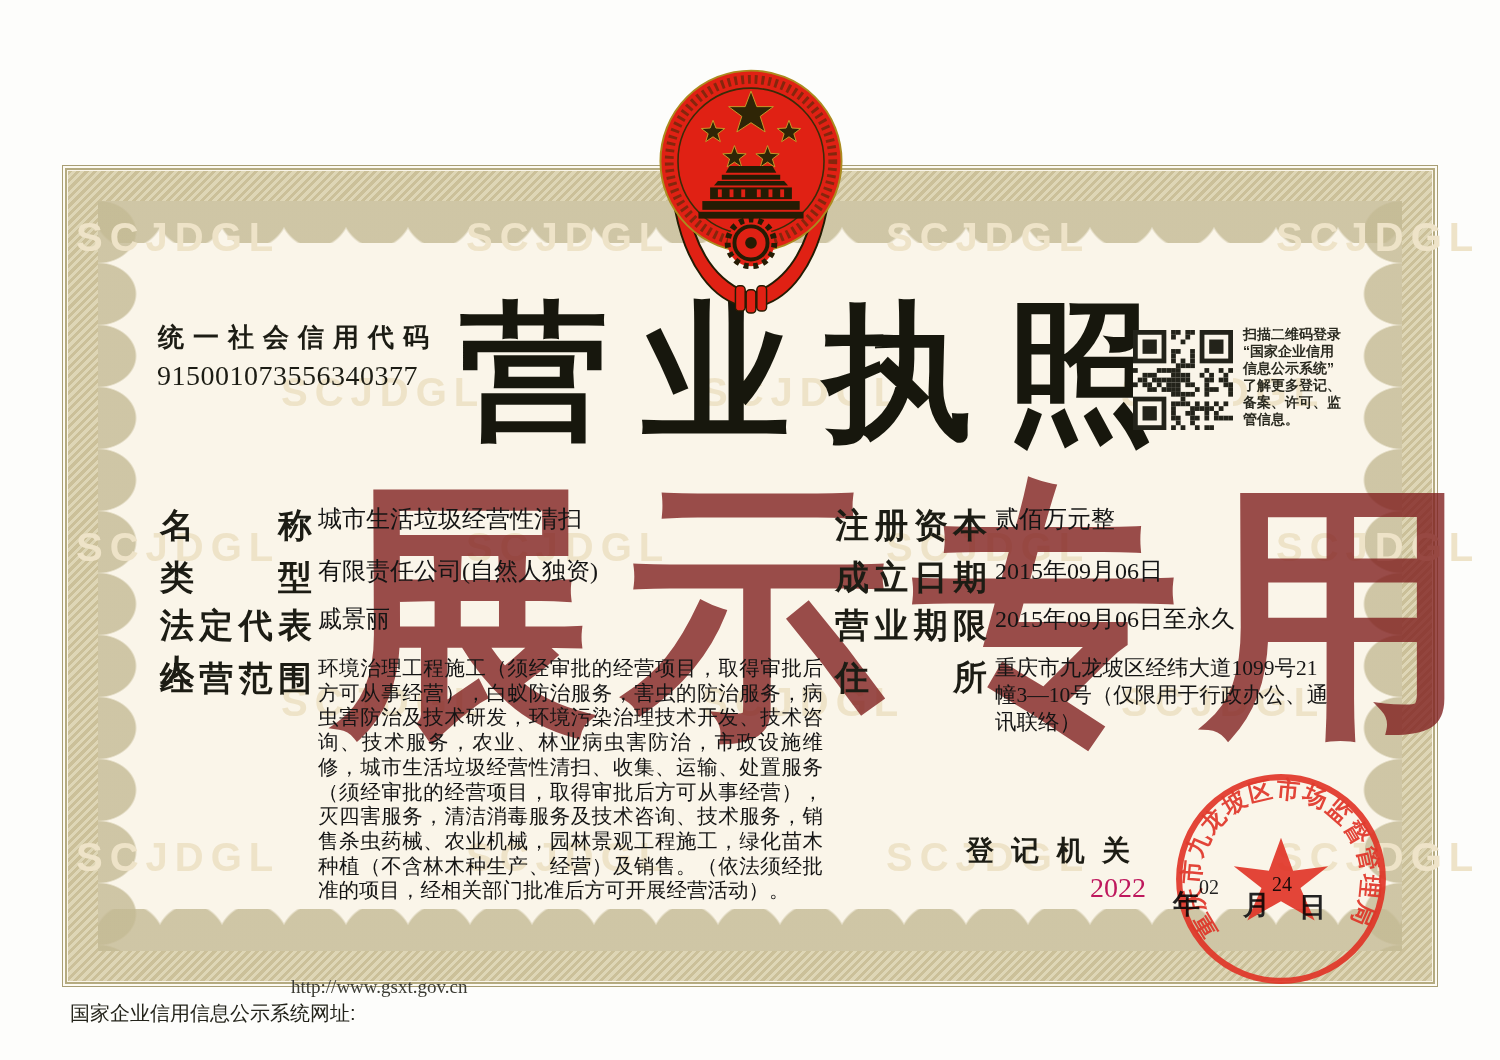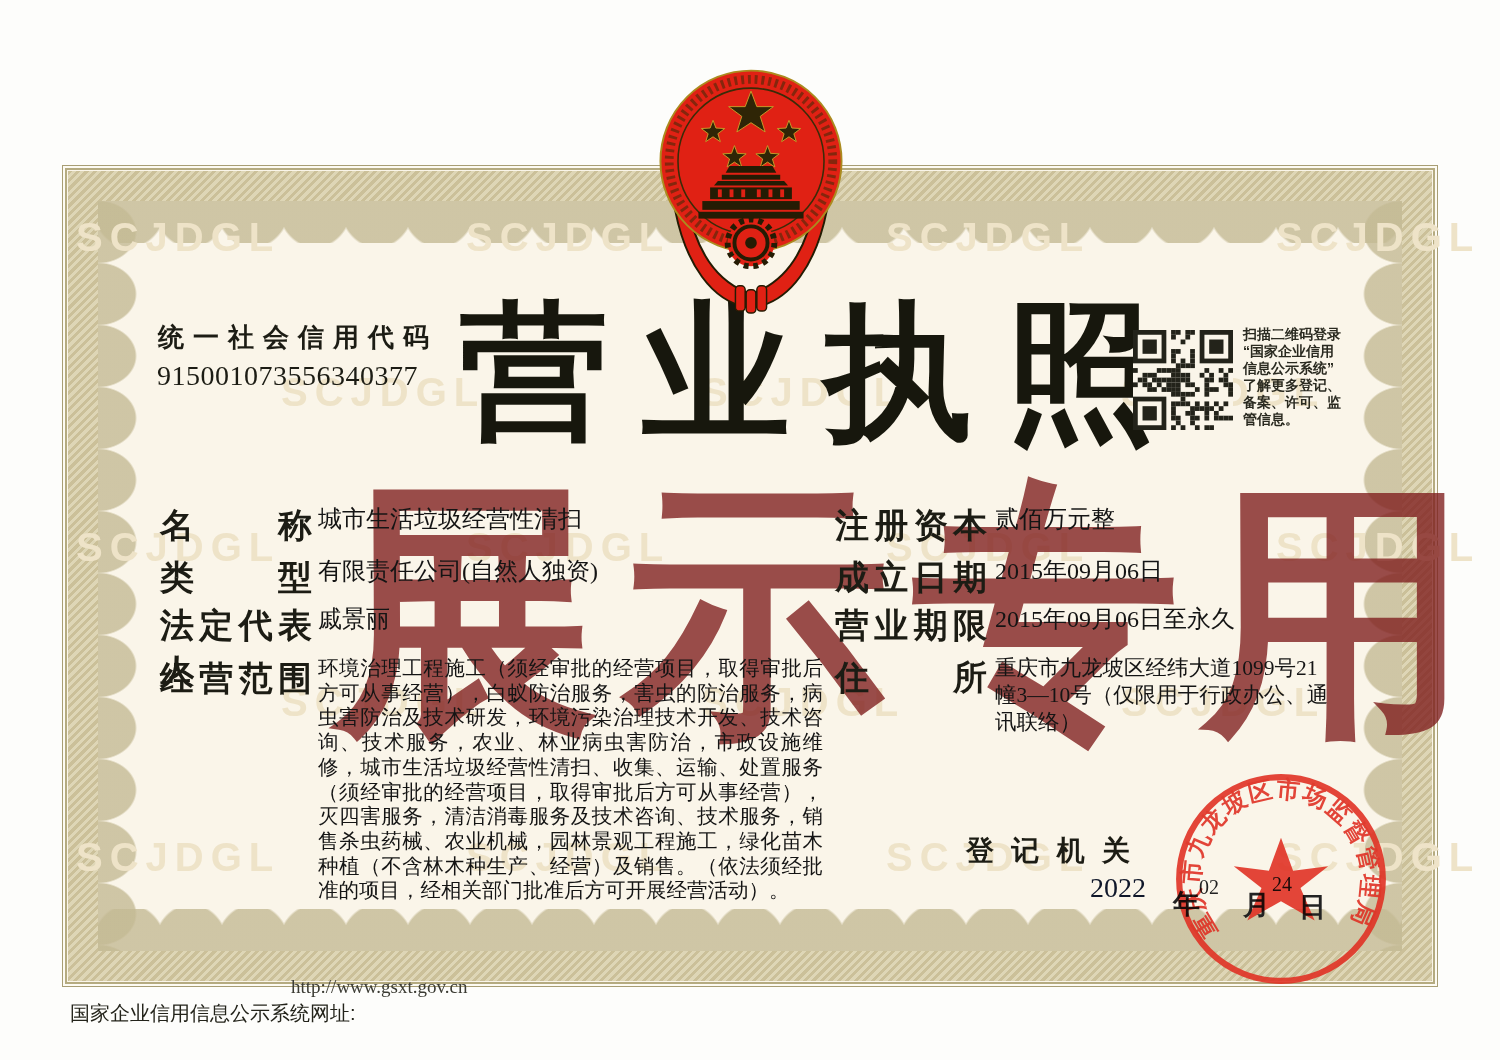--- a/index.html
+++ b/index.html
@@ -46,21 +46,21 @@
   .fvalue{position:absolute;font-family:"Liberation Serif",serif;font-size:24px;color:#141414;}
   .lcol .flabel{left:160px;}
   .rcol .flabel{left:835px;}
   .scope-value{left:318px;top:656px;width:505px;font-size:20.5px;line-height:24.7px;text-align:justify;}
   .addr-value{left:995px;top:655px;width:338px;font-size:21.5px;line-height:27px;}
 
   
   .reg-label{position:absolute;left:966px;top:832px;width:164px;font-size:28px;font-weight:700;
              text-align:justify;text-align-last:justify;}
   .date-line{position:absolute;left:1085px;top:868px;width:300px;height:50px;}
-  .d-num{position:absolute;font-family:"Liberation Serif",serif;font-size:28px;color:#0f172a;}
+  .d-num{position:absolute;font-family:"Liberation Serif",serif;font-size:28px;color:#be185d;}
   .d-num-small{position:absolute;font-family:"Liberation Serif",serif;font-size:20px;color:#222;}
   .d-unit{position:absolute;font-size:27px;font-weight:700;color:#222;}
 
   
   .seal{position:absolute;left:1172px;top:770px;width:218px;height:218px;z-index:4;
         mix-blend-mode:multiply;opacity:.95;}
 
   
   .emblem{position:absolute;left:653px;top:56px;width:196px;height:258px;z-index:5;}
 

